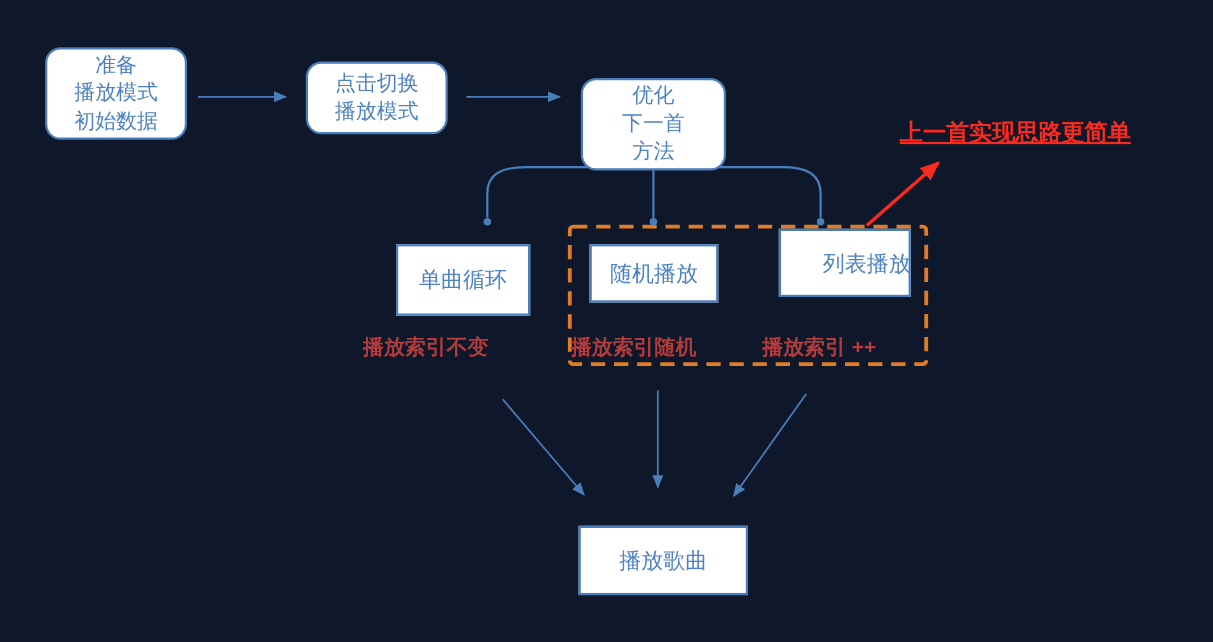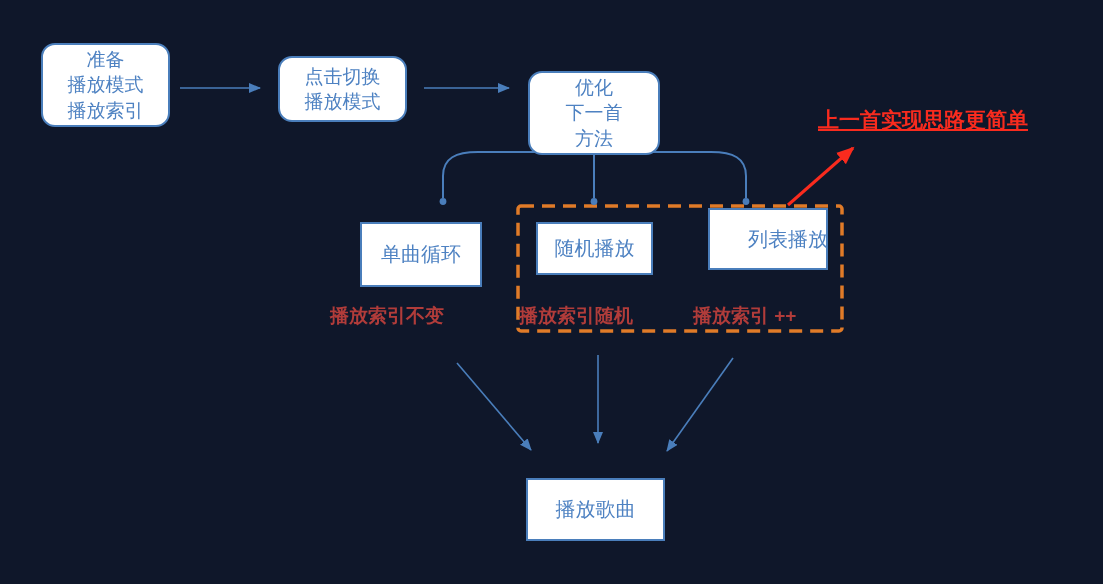--- a/index.html
+++ b/index.html
@@ -60,21 +60,21 @@
     <path d="M457 363 L531 450" class="stroke-blue" stroke-width="1.6" marker-end="url(#arrowBlue)"></path>
     <path d="M598 355 L598 443" class="stroke-blue" stroke-width="1.6" marker-end="url(#arrowBlue)"></path>
     <path d="M733 358 L667 451" class="stroke-blue" stroke-width="1.6" marker-end="url(#arrowBlue)"></path>
 
     <path d="M788 205 L853 148" class="red-line" stroke-width="3" marker-end="url(#arrowRed)"></path>
   </svg>
 
   <div class="node rounded" style="left:41px;top:43px;width:129px;height:84px;">
     <span class="ln">准备</span>
     <span class="ln">播放模式</span>
-    <span class="ln">播放索引</span>
+    <span class="ln">初始数据</span>
   </div>
 
   <div class="node rounded" style="left:278px;top:56px;width:129px;height:66px;border-radius:14px;">
     <span class="ln">点击切换</span>
     <span class="ln">播放模式</span>
   </div>
 
   <div class="node rounded" style="left:528px;top:43px;width:132px;height:84px;margin-top:28px;">
     <span class="ln">优化</span>
     <span class="ln">下一首</span>
@@ -92,17 +92,17 @@
   <div class="node" style="left:708px;top:208px;width:120px;height:62px;padding-left:40px;">
     <span class="single">列表播放</span>
   </div>
 
   <div class="note" style="left:330px;top:303px;width:152px;">播放索引不变</div>
   <div class="note" style="left:519px;top:303px;width:150px;">播放索引随机</div>
   <div class="note" style="left:693px;top:303px;width:150px;">播放索引 ++</div>
 
   <div class="annotation" style="left:818px;top:106px;">上一首实现思路更简单</div>
 
-  <div class="node" style="left:526px;top:478px;width:139px;height:63px;">
+  <div class="node" style="left:526px;top:478px;width:154px;height:63px;">
     <span class="single">播放歌曲</span>
   </div>
 
 </div>
 
 </body></html>

